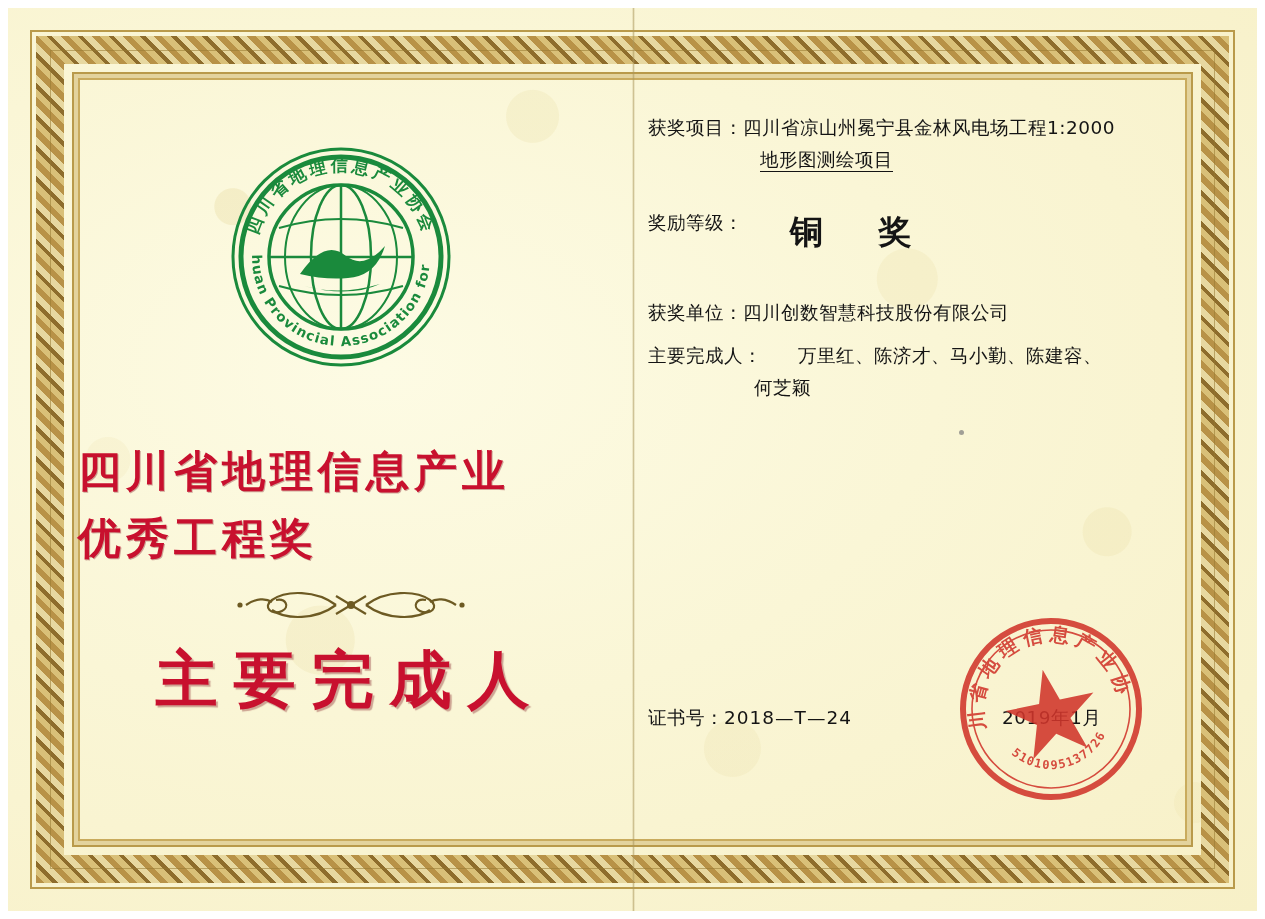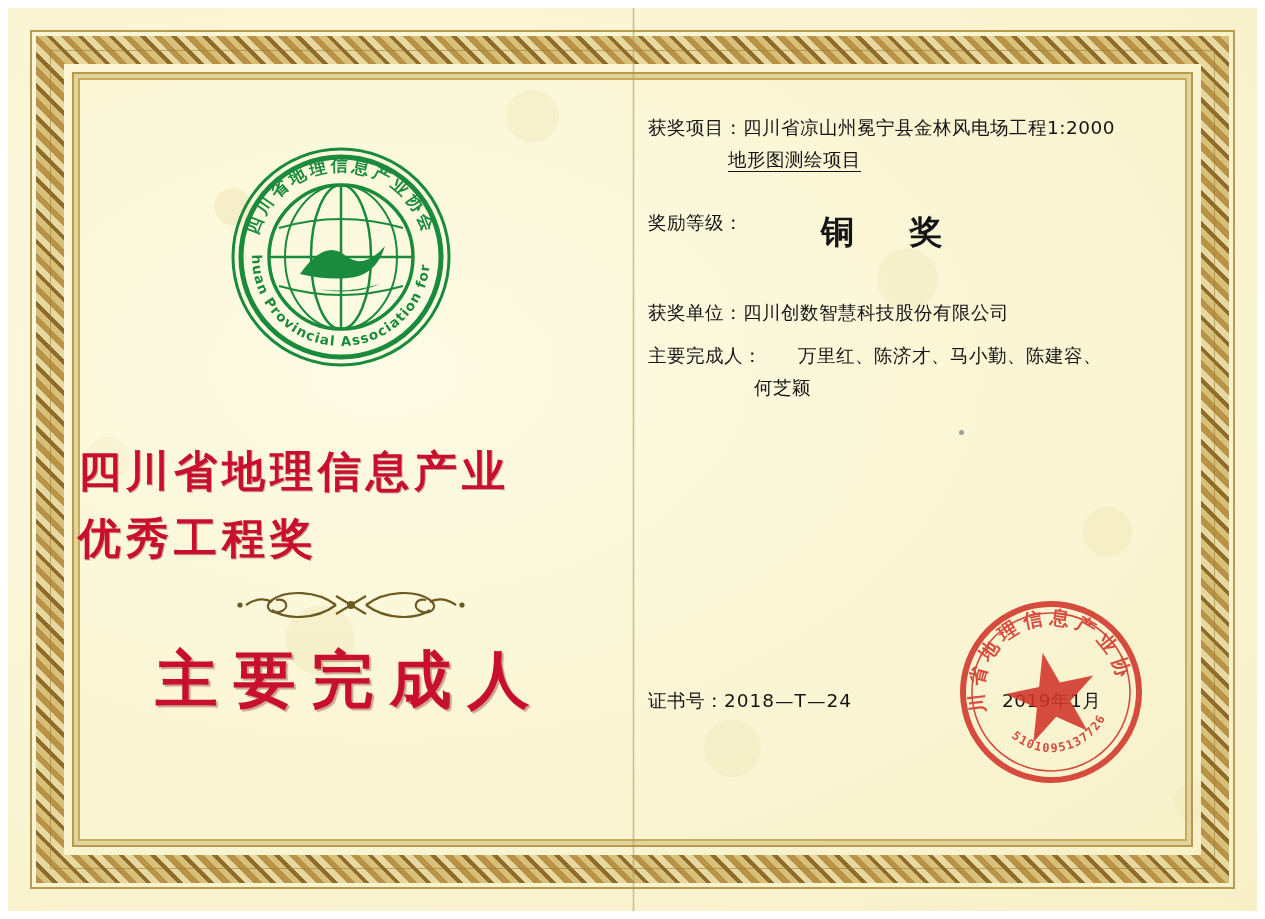--- a/index.html
+++ b/index.html
@@ -144,21 +144,21 @@
     letter-spacing: 16px;
     text-shadow: 2px 2px 1px rgba(120,10,20,.35);
   }
 
   
   .right-panel {
     position: absolute;
     left: 640px;
     top: 100px;
     width: 545px;
-    bottom: 76px;
+    bottom: 59px;
     font-family: "DejaVu Sans", "Liberation Sans", sans-serif;
     color: #141414;
   }
 
   .field {
     display: flex;
     align-items: baseline;
     font-size: 18.5px;
     line-height: 1.9;
     margin-bottom: 2px;
@@ -168,35 +168,35 @@
     letter-spacing: .5px;
   }
   .field-value {
     letter-spacing: .5px;
   }
   .underline {
     text-underline-offset: 5px;
   }
   .row-project { margin-top: 2px; }
   .project-line2 {
-    margin-left: 80px;
+    margin-left: 112px;
     font-size: 18.5px;
     text-decoration: underline;
     text-underline-offset: 5px;
     letter-spacing: .5px;
   }
 
   .row-grade {
     display: flex;
     align-items: flex-start;
     margin-top: 38px;
     font-size: 18.5px;
   }
   .grade-value {
-    margin-left: 78px;
+    margin-left: 47px;
     font-size: 33px;
     font-weight: bold;
     letter-spacing: 22px;
     font-family: "DejaVu Serif", "Liberation Serif", serif;
   }
 
   .row-unit { margin-top: 40px; }
   .row-people { margin-top: 8px; gap: 36px; }
   .people-line2 {
     margin-left: 106px;

